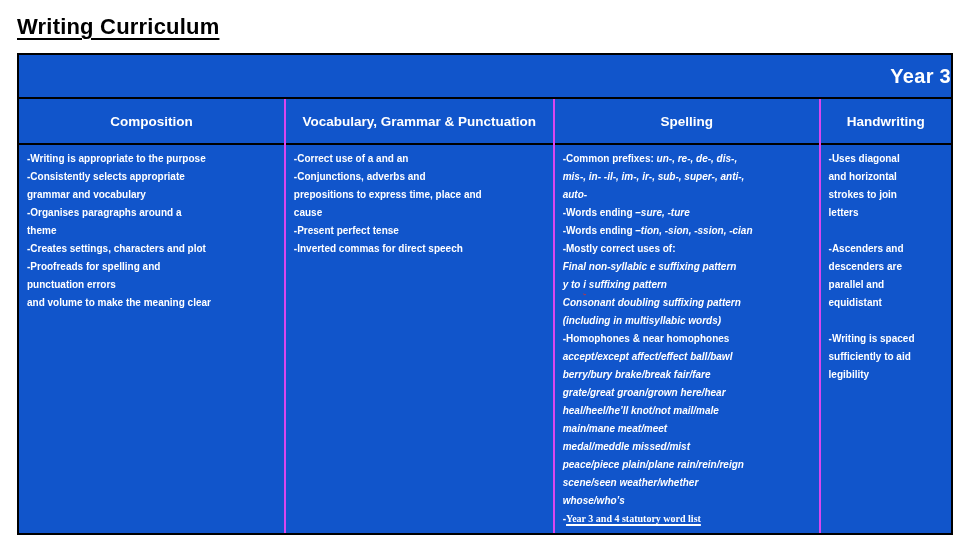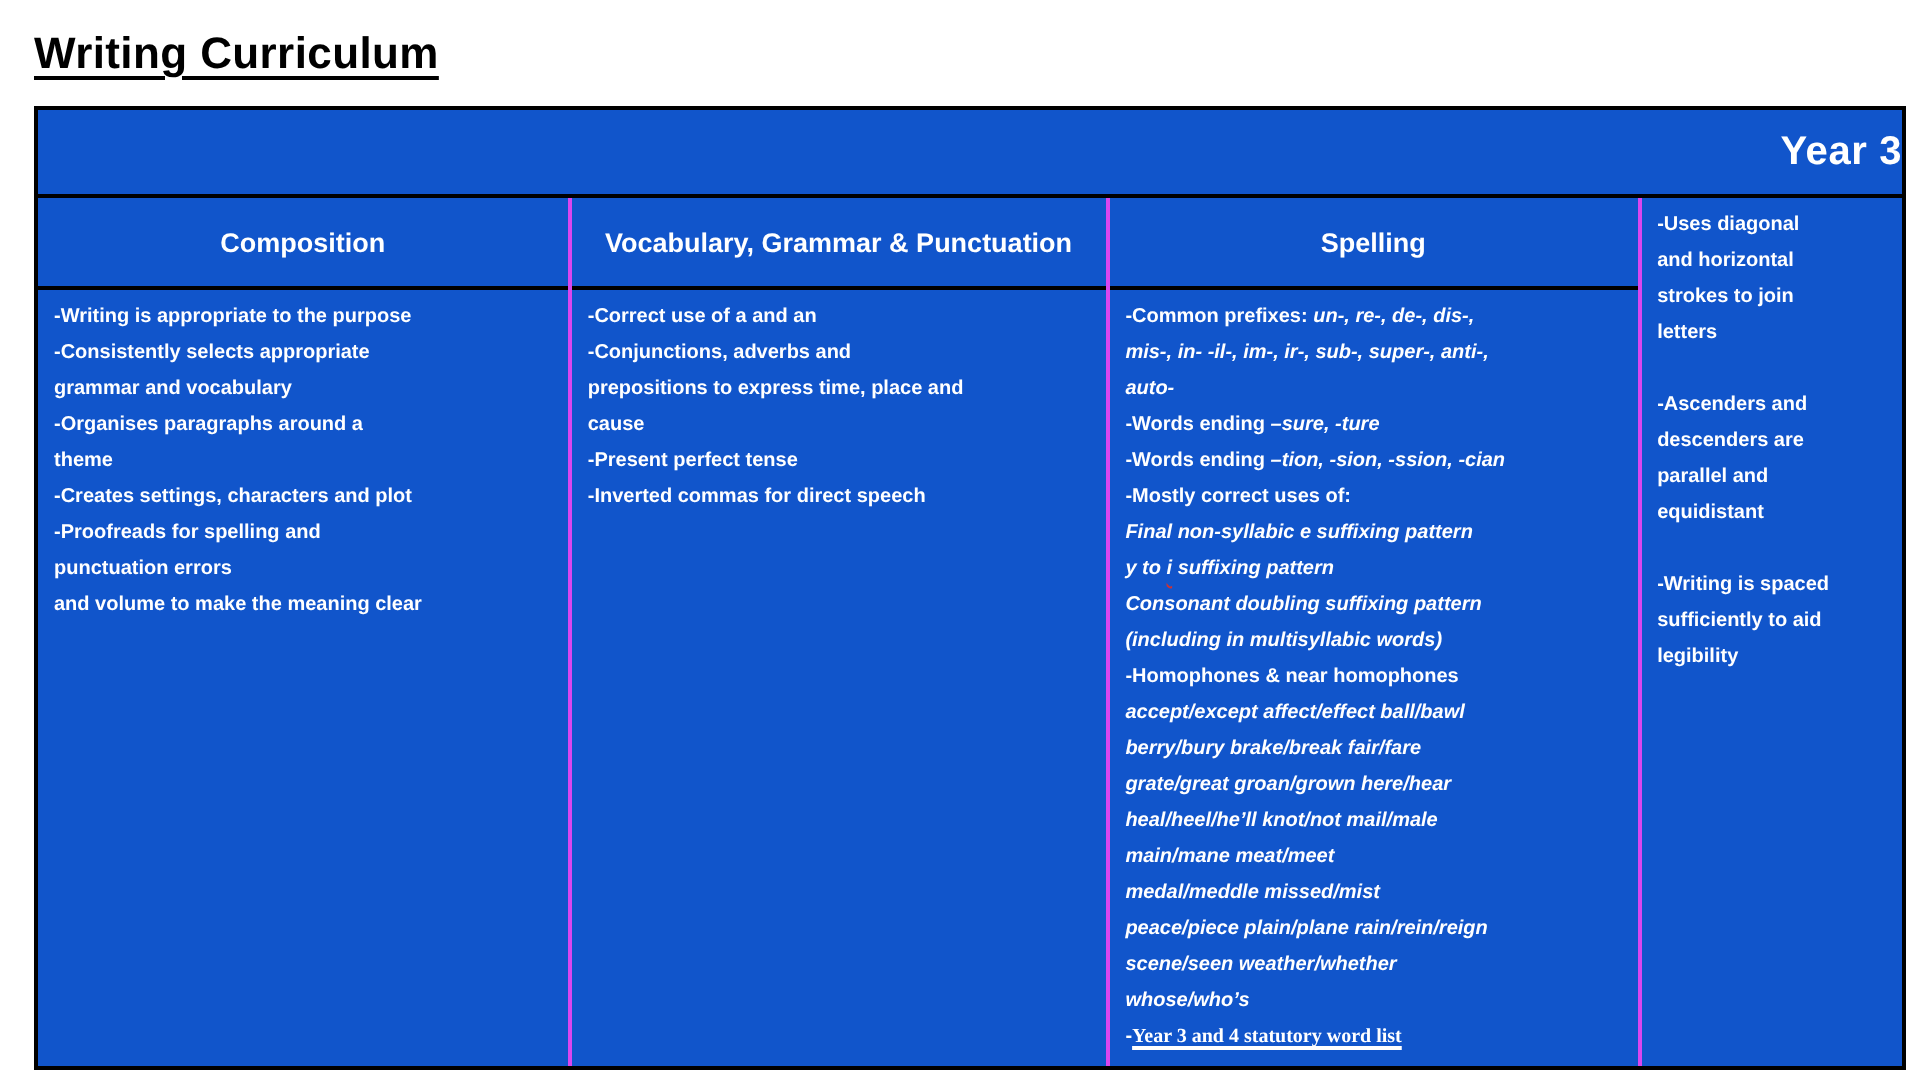--- a/index.html
+++ b/index.html
@@ -106,20 +106,21 @@
             <div class="line"><span class="s-i">main/mane meat/meet</span></div>
             <div class="line"><span class="s-i">medal/meddle missed/mist</span></div>
             <div class="line"><span class="s-i">peace/piece plain/plane rain/rein/reign</span></div>
             <div class="line"><span class="s-i">scene/seen weather/whether</span></div>
             <div class="line"><span class="s-i">whose/who’s</span></div>
             <div class="line"><span class="s-b">-</span><span class="s-b s-u">Year 3 and 4 statutory word list</span></div>
           </div>
       </div>
 
       <div class="col">
+        <div class="colhead">Handwriting</div>
         <div class="colbody">
             <div class="line"><span class="s-b">-Uses diagonal</span></div>
             <div class="line"><span class="s-b">and horizontal</span></div>
             <div class="line"><span class="s-b">strokes to join</span></div>
             <div class="line"><span class="s-b">letters</span></div>
             <div class="line">&nbsp;</div>
             <div class="line"><span class="s-b"> -Ascenders and</span></div>
             <div class="line"><span class="s-b">descenders are</span></div>
             <div class="line"><span class="s-b">parallel and</span></div>
             <div class="line"><span class="s-b">equidistant</span></div>

